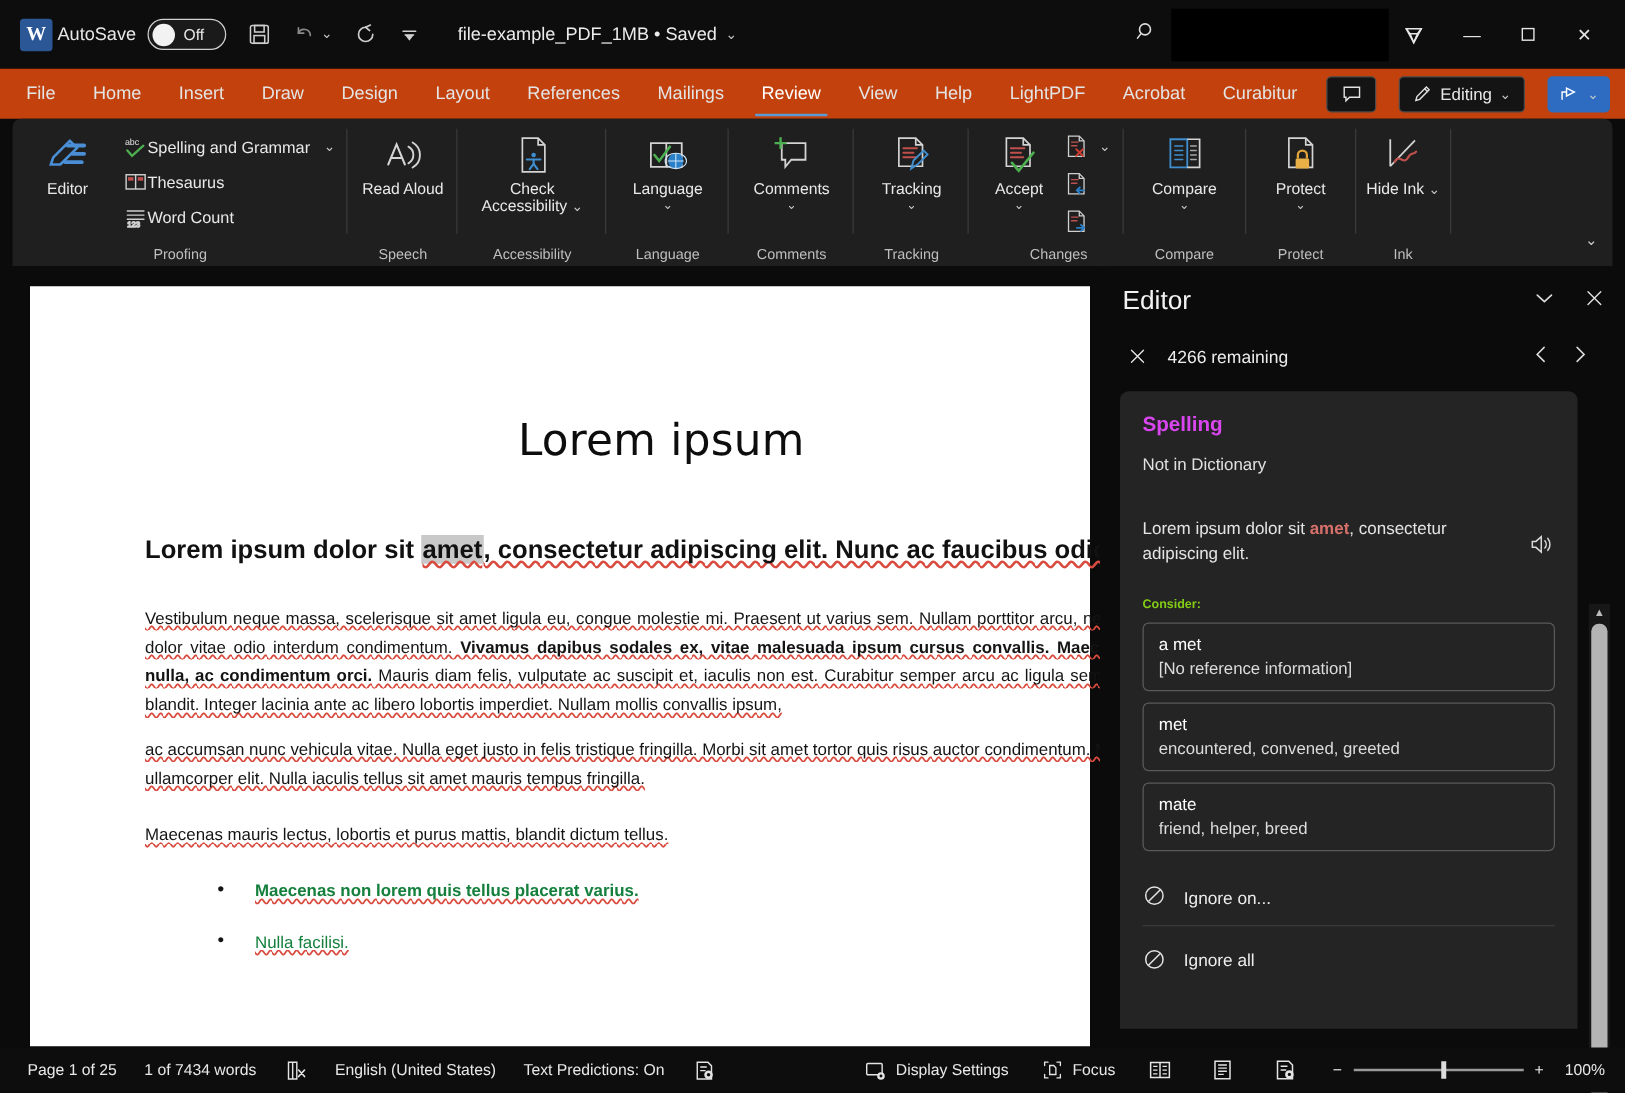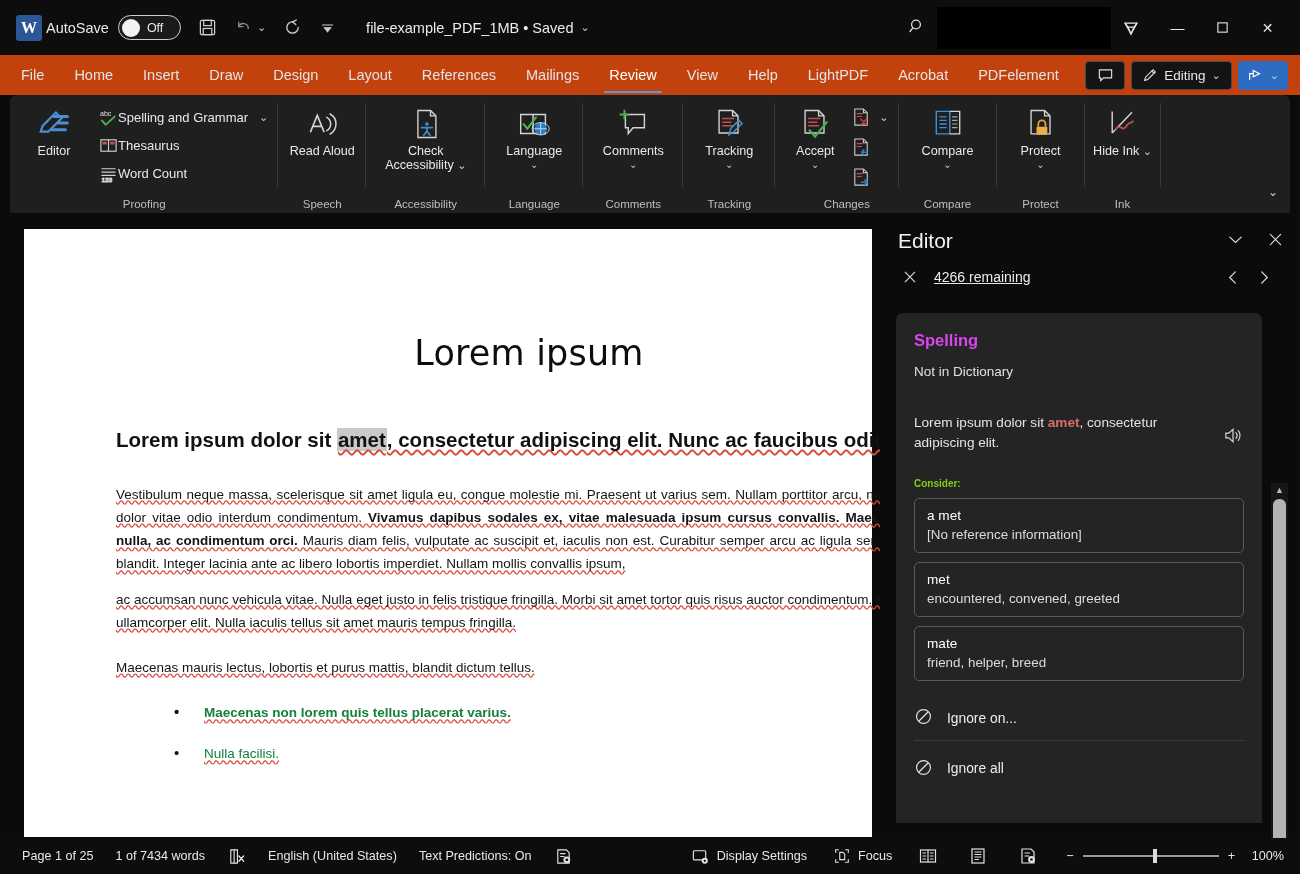--- a/index.html
+++ b/index.html
@@ -57,21 +57,21 @@
   .tab{
     color:#e4e4e4; font-size:14.5px; padding:3px 2px; margin:0 13px;
     position:relative; white-space:nowrap;
   }
   .tab:first-child{ margin-left:19px; }
   .tab.active{ color:#ffffff; }
   .tab.active::after{
     content:""; position:absolute; left:-3px; right:-3px; bottom:-7px;
     height:2.4px; background:#5b9bd5; border-radius:2px;
   }
-  .tabs-right{ margin-left:auto; display:flex; align-items:center; gap:6px; padding-right:12px; }
+  .tabs-right{ margin-left:auto; display:flex; align-items:center; gap:18px; padding-right:12px; }
   .btn-outline{
     border:1px solid #4a4a4a; border-radius:4px; height:29px;
     display:flex; align-items:center; gap:6px; padding:0 10px;
     color:#e8e8e8; font-size:13.5px; background:#141414;
   }
   .btn-blue{
     background:#2d6cc0; border-radius:4px; height:29px; padding:0 9px;
     display:flex;align-items:center; gap:7px; color:#fff; font-size:13px;
   }
 
@@ -146,21 +146,21 @@
   .editor-pane{
     position:absolute; left:884px; top:213px; width:416px; height:625px;
     background:#0b0b0b;
   }
   .ed-head{
     display:flex; align-items:center; height:56px; padding:0 16px 0 14px;
   }
   .ed-title{ color:#f2f2f2; font-size:21px; font-weight:400; }
   .ed-head-btns{ margin-left:auto; display:flex; align-items:center; gap:22px; color:#dcdcdc; }
   .ed-sub{
-    display:flex; align-items:flex-start; height:44px; padding:0 28px 12px 6px; color:#e6e6e6;text-decoration:underline;
+    display:flex; align-items:center; height:44px; padding:0 28px 12px 6px; color:#e6e6e6;
   }
   .ed-sub .closex{ width:40px; display:flex; justify-content:center; font-size:15px; color:#e2e2e2; }
   .ed-count{ font-size:14px; color:#ededed; margin-left:4px; }
   .ed-nav{ margin-left:auto; display:flex; gap:17px; color:#dcdcdc; font-size:15px; }
   .ed-card{
     position:absolute; left:12px; top:100px; width:366px; height:510px;
     background:#242424; border-radius:7px 7px 0 0; padding:18px 18px 0 18px;
     overflow:hidden;
   }
   .card-h{ color:#d946ef; font-size:16.5px; font-weight:bold; }
@@ -292,21 +292,21 @@
     <div class="tab">Draw</div>
     <div class="tab">Design</div>
     <div class="tab">Layout</div>
     <div class="tab">References</div>
     <div class="tab">Mailings</div>
     <div class="tab active">Review</div>
     <div class="tab">View</div>
     <div class="tab">Help</div>
     <div class="tab">LightPDF</div>
     <div class="tab">Acrobat</div>
-    <div class="tab">PDFelement</div>
+    <div class="tab">Curabitur</div>
 
     <div class="tabs-right">
       <div class="btn-outline" style="width:40px;justify-content:center;">
         <svg width="17" height="17" viewBox="0 0 18 18" fill="none" stroke="#e2e2e2" stroke-width="1.2">
           <path d="M2.5 3 H15.5 V11.5 H7 L4 14.5 V11.5 H2.5 Z"></path>
         </svg>
       </div>
       <div class="btn-outline">
         <span class="ico">
           <svg width="16" height="16" viewBox="0 0 18 18" fill="none" stroke="#e2e2e2" stroke-width="1.25" stroke-linecap="round">

